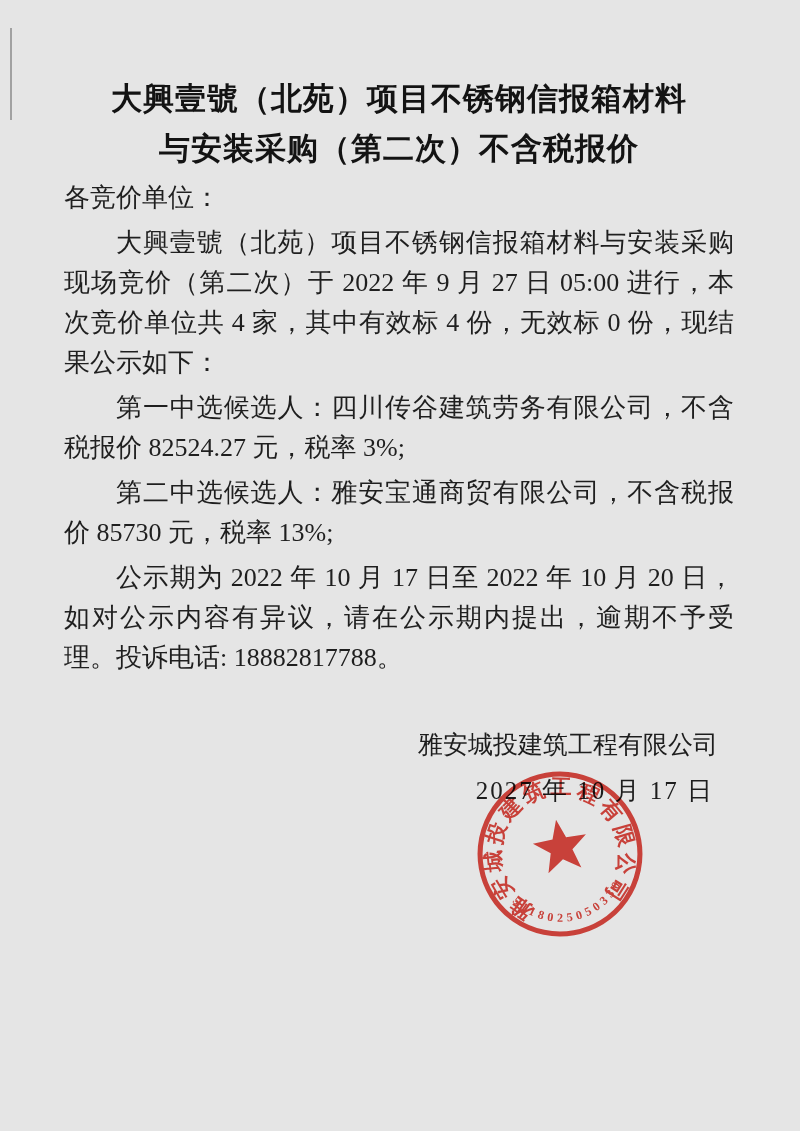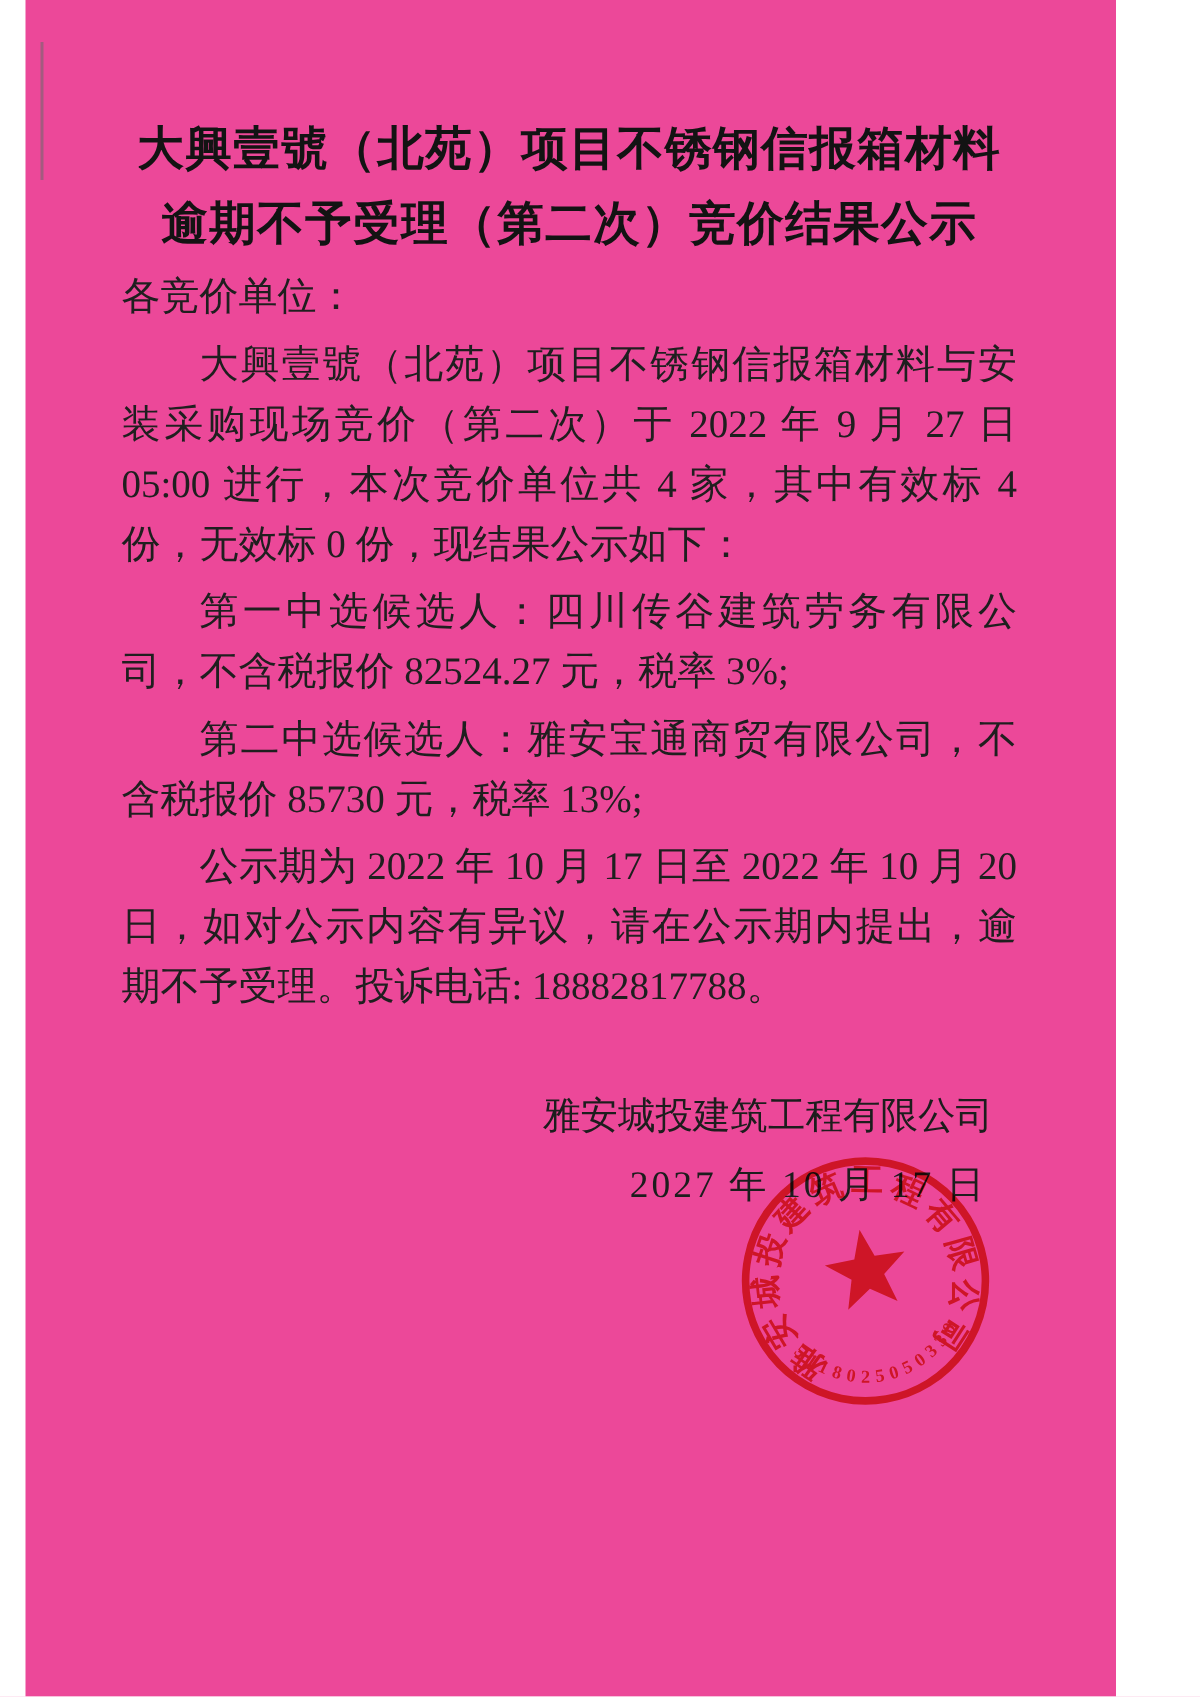--- a/index.html
+++ b/index.html
@@ -1,20 +1,20 @@
 <!DOCTYPE html>
 <html><head>
 <meta charset="utf-8">
 <style>
   * { margin:0; padding:0; box-sizing:border-box; }
   html,body { background:#ffffff; }
   body { width:800px; height:1131px; font-family:"Liberation Serif","DejaVu Serif",serif; }
   .page {
-    position:relative; width:727px; height:1131px;
-    background:#ec4899; overflow:hidden; color:#1f1f1f;margin-left:17px;
+    position:relative; width:800px; height:1131px;
+    background:#e5e5e5; overflow:hidden; color:#1f1f1f;
   }
   .scan-line {
     position:absolute; left:10px; top:28px; width:2px; height:92px;
     background:#6a6a6a; opacity:.55;
   }
   .content { padding:74px 66px 0 64px; }
   .title {
     font-size:31px; font-weight:bold; text-align:center;
     line-height:50px; color:#131313; letter-spacing:1px;
   }
@@ -42,21 +42,21 @@
 <body>
 
 <div class="page">
 
   <div class="scan-line"></div>
 
   <div class="content">
 
     <h1 class="title">
       <span class="title-line">大興壹號（北苑）项目不锈钢信报箱材料</span>
-      <span class="title-line">逾期不予受理（第二次）竞价结果公示</span>
+      <span class="title-line">与安装采购（第二次）不含税报价</span>
     </h1>
 
     <p class="salutation">各竞价单位：</p>
 
     <p class="para">大興壹號（北苑）项目不锈钢信报箱材料与安装采购现场竞价（第二次）于 2022 年 9 月 27 日 05:00 进行，本次竞价单位共 4 家，其中有效标 4 份，无效标 0 份，现结果公示如下：</p>
     <p class="para">第一中选候选人：四川传谷建筑劳务有限公司，不含税报价 82524.27 元，税率 3%;</p>
     <p class="para">第二中选候选人：雅安宝通商贸有限公司，不含税报价 85730 元，税率 13%;</p>
     <p class="para">公示期为 2022 年 10 月 17 日至 2022 年 10 月 20 日，如对公示内容有异议，请在公示期内提出，逾期不予受理。投诉电话: 18882817788。</p>
 
     <div class="signature">

